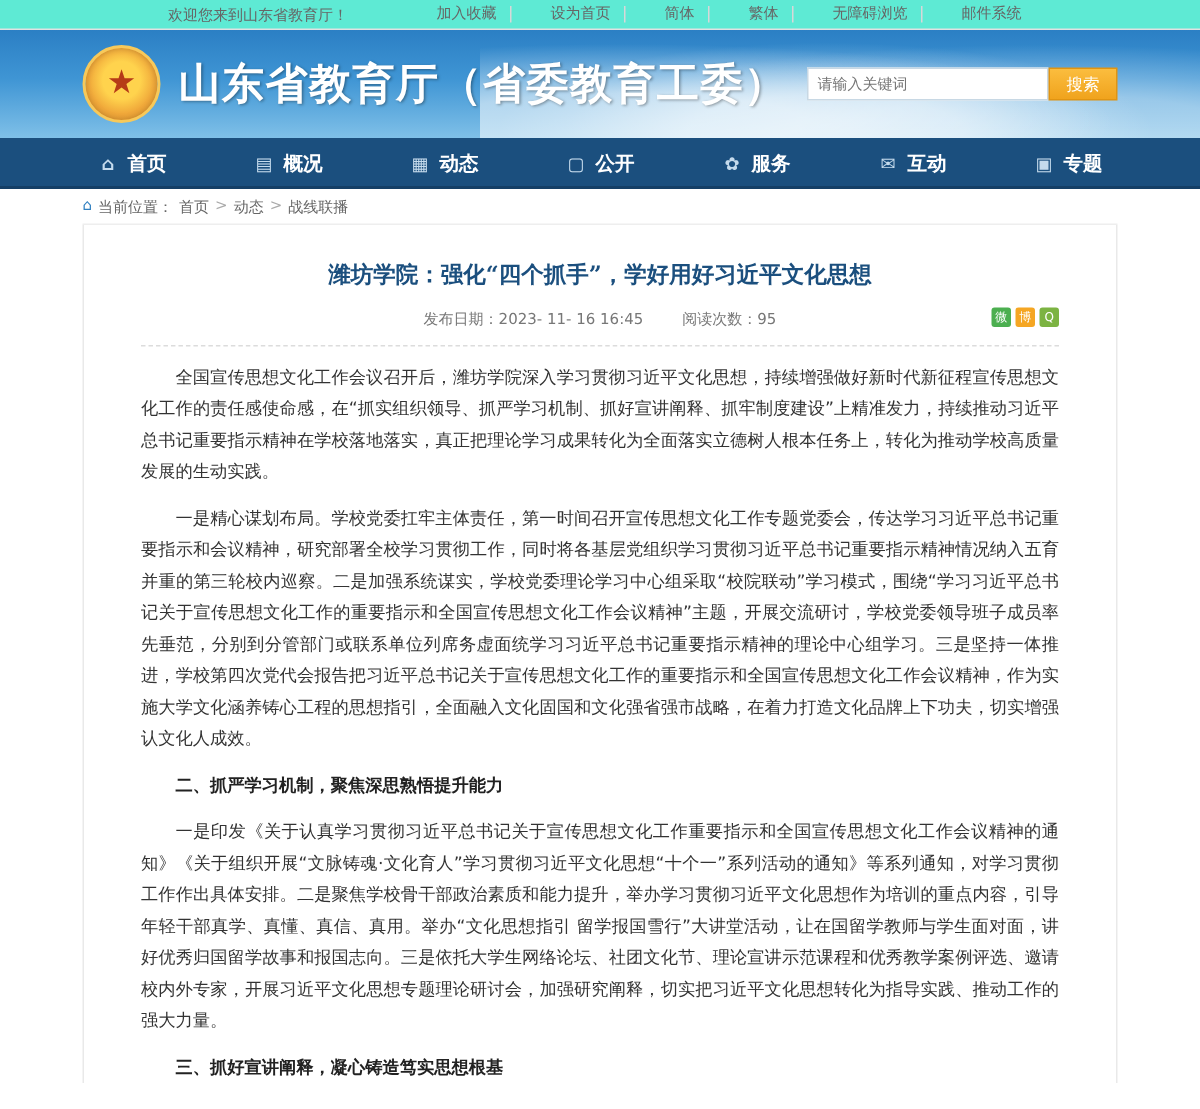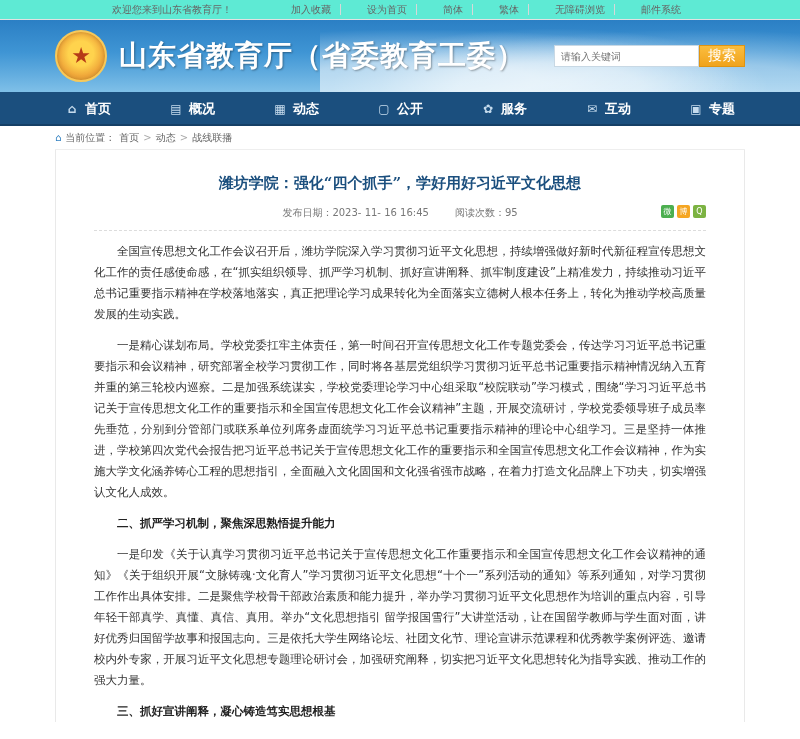--- a/index.html
+++ b/index.html
@@ -87,37 +87,37 @@
     font-family: "DejaVu Serif", "Liberation Serif", serif;
     white-space: nowrap;
   }
   .searchbox {
     margin-left: auto;
     display: flex;
     align-items: center;
     height: 22px;
   }
   .searchbox input {
-    width: 145px;
+    width: 161px;
     height: 22px;
     border: 1px solid #c8d8e4;
     background: #fff;
     font-size: 10px;
     padding: 0 6px;
     color: #888;
     outline: none;
     font-family: "DejaVu Sans", "Liberation Sans", sans-serif;
   }
   .searchbox .btn {
     height: 22px;
     min-width: 46px;
     background: linear-gradient(to bottom, #fbbd3e, #f0a31d);
     border: 1px solid #e09412;
     color: #fff;
-    font-size: 14px;
+    font-size: 11px;
     display: flex; align-items: center; justify-content: center;
     cursor: pointer;
   }
 
   
   .nav {
     height: 34px;
     background: #1b4f7e;
     border-bottom: 2px solid #153f66;
   }

